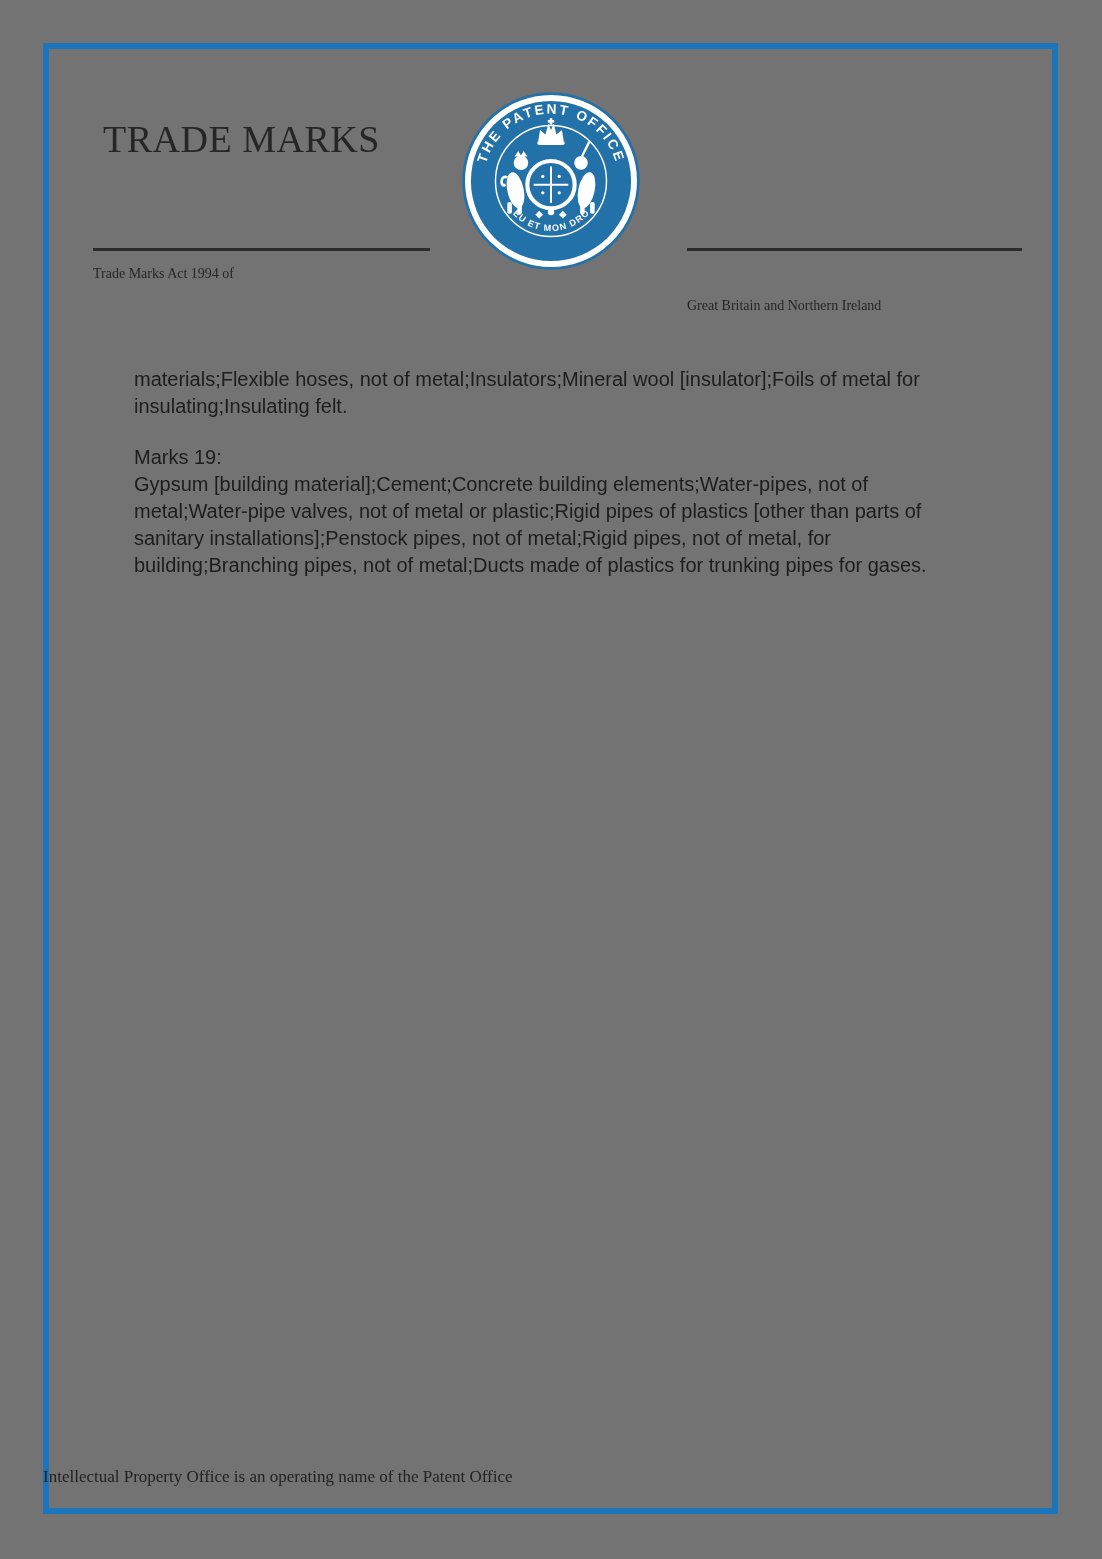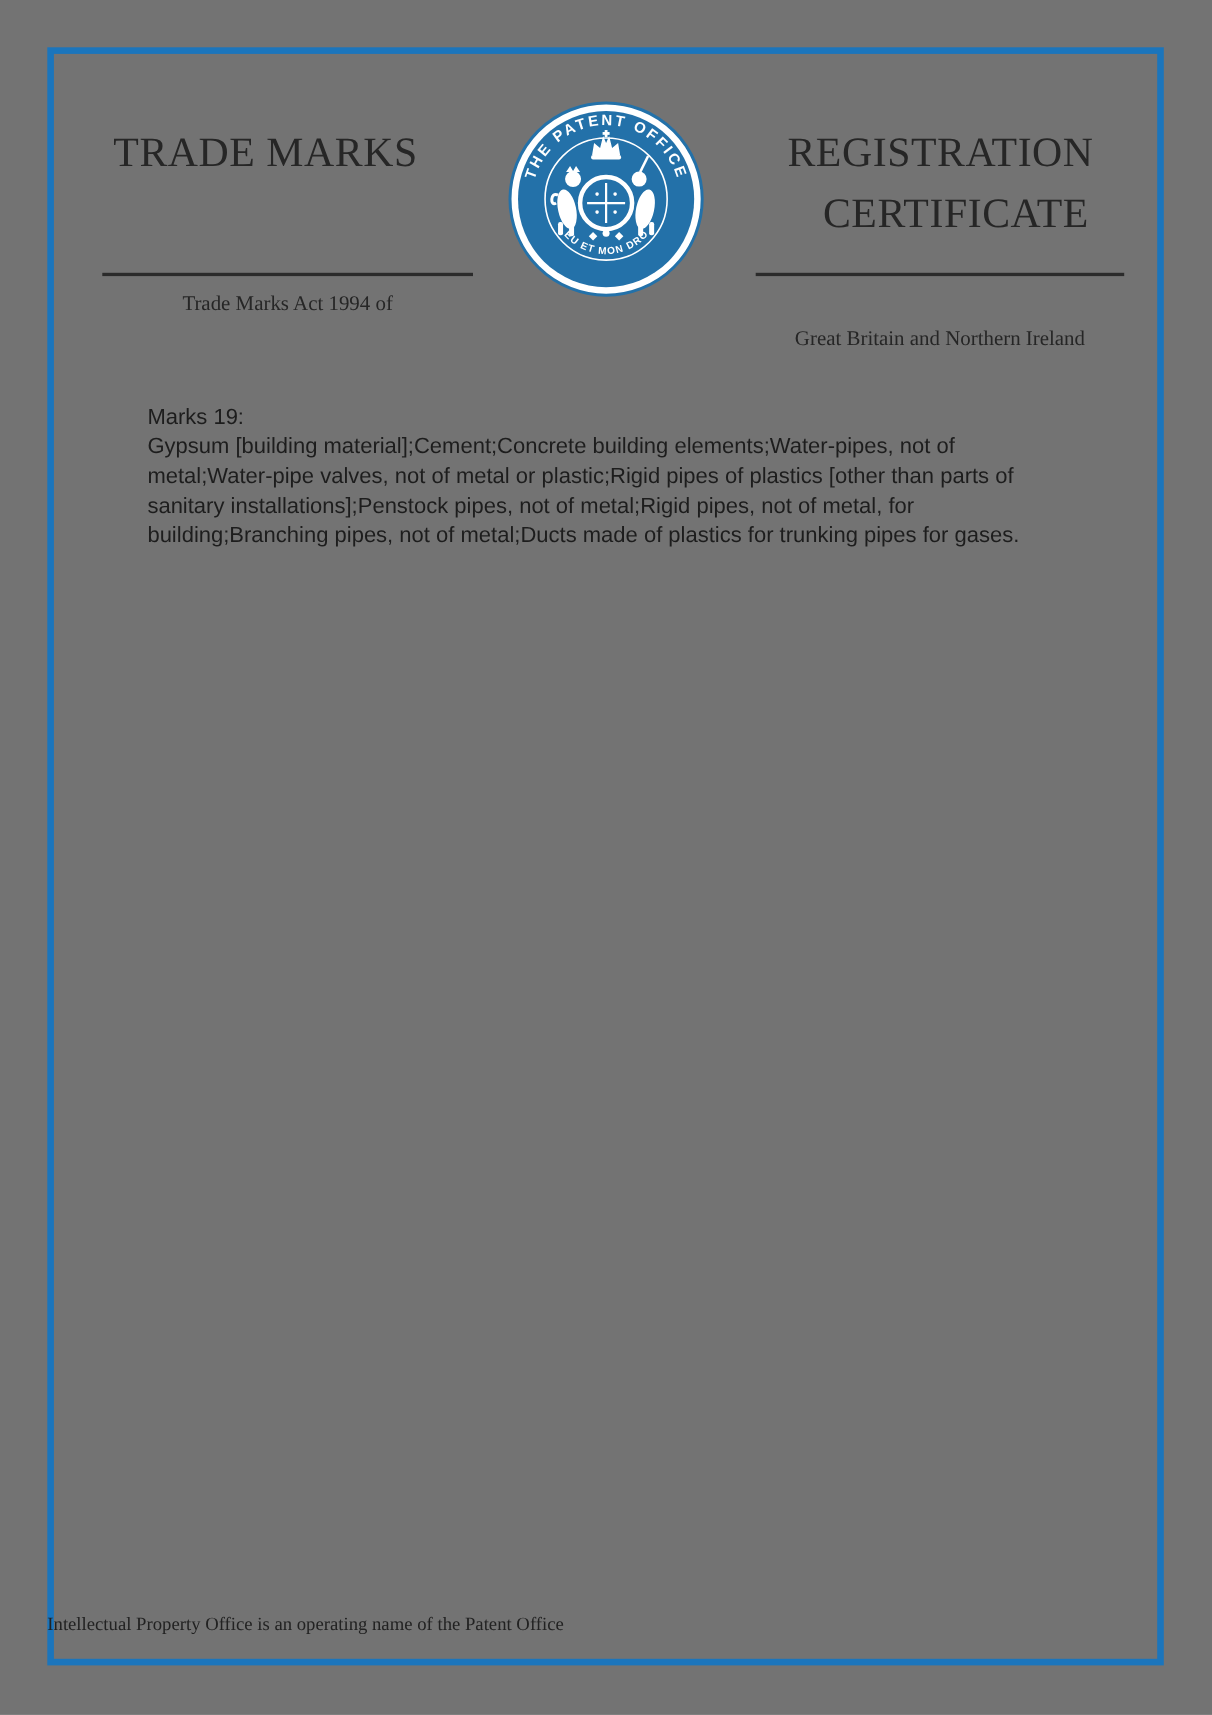--- a/index.html
+++ b/index.html
@@ -33,23 +33,23 @@
     position: absolute;
     top: 248px;
     height: 3px;
     background: #2b2b2b;
   }
   .rule-left { left: 93px; width: 337px; }
   .rule-right { left: 687px; width: 335px; }
   .subtitle {
     position: absolute;
     top: 266px;
-    font-size: 19px;
+    font-size: 14px;
     color: #262626;
-    text-align: center;
+    text-align: left;
     font-family: "Liberation Serif", serif;
   }
   .subtitle-left { left: 93px; width: 337px; }
   .subtitle-right { left: 687px; width: 335px; margin-top: 32px; }
   .seal {
     position: absolute;
     left: 460px; top: 90px;
     width: 182px; height: 182px;
   }
   .seal svg { display: block; width: 100%; height: 100%; }
@@ -138,28 +138,25 @@
           <rect x="143" y="123" width="5" height="13" rx="2"></rect>
         </g>
 
         <circle cx="100" cy="134" r="3.5"></circle>
         <rect x="84" y="134" width="6" height="6" transform="rotate(45 87 137)"></rect>
         <rect x="110" y="134" width="6" height="6" transform="rotate(45 113 137)"></rect>
       </g>
     </svg>
   </div>
 
-  <div class="title title-right">
-    <div>REGISTRATION</div>
-    <div class="shift-right">CERTIFICATE</div>
-  </div>
 
   <div class="rule rule-right"></div>
   <div class="subtitle subtitle-right">Great Britain and Northern Ireland</div>
 
   <div class="body-text">
+    <p class="para-first">materials;Flexible hoses, not of metal;Insulators;Mineral wool [insulator];Foils of metal for insulating;Insulating felt.</p>
     <p>Marks 19:</p>
     <p>Gypsum [building material];Cement;Concrete building elements;Water-pipes, not of metal;Water-pipe valves, not of metal or plastic;Rigid pipes of plastics [other than parts of sanitary installations];Penstock pipes, not of metal;Rigid pipes, not of metal, for building;Branching pipes, not of metal;Ducts made of plastics for trunking pipes for gases.</p>
   </div>
 
   <div class="page-footer">Intellectual Property Office is an operating name of the Patent Office</div>
 
 </div>
 
 </body></html>

